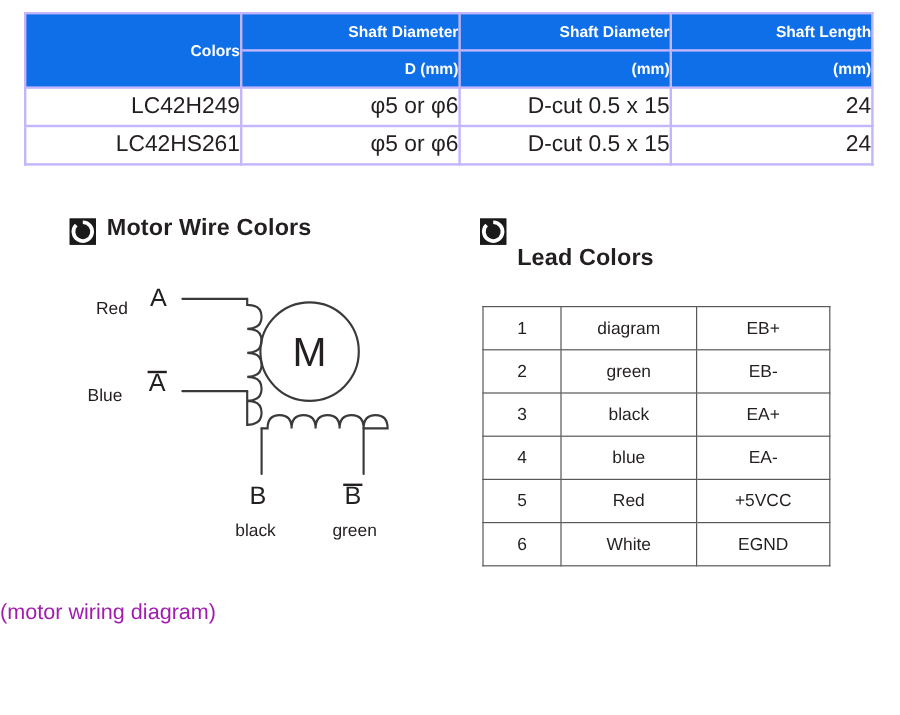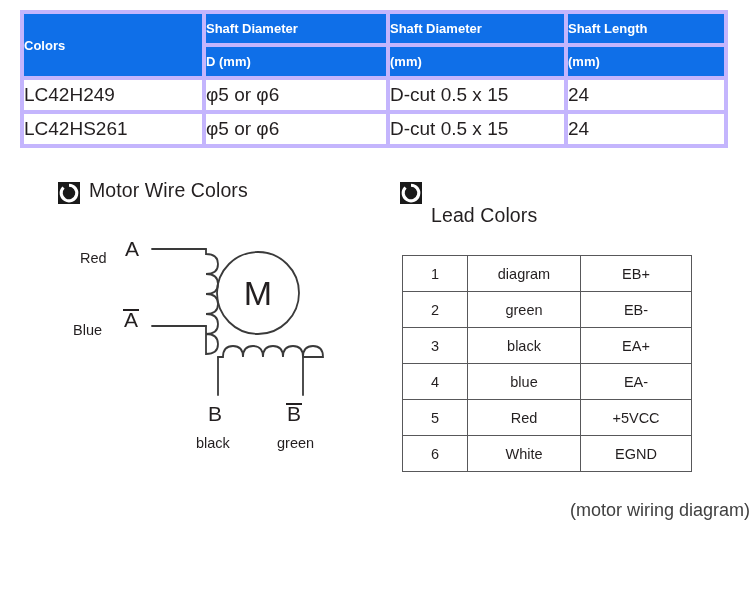--- a/index.html
+++ b/index.html
@@ -20,22 +20,22 @@
   .spec-table {
     position: absolute;
     left: 20px;
     top: 10px;
     width: 708px;
     border-collapse: collapse;
     table-layout: fixed;
   }
   .spec-table th,
   .spec-table td {
-    border: 4px solid #c4b5fd;
-    text-align: left;
+    border: 2px solid #c4b5fd;
+    text-align: right;
     vertical-align: middle;
     padding: 0;
   }
   .spec-table th {
     background: #0f6fe8;
     color: #ffffff;
     font-size: 13px;
     font-weight: bold;
     height: 29px;
   }
@@ -58,21 +58,21 @@
     width: 22px;
     height: 22px;
     background: #1a1a1a;
     flex: 0 0 auto;
     position: relative;
     margin-top: 4px;
   }
   .bullet-icon svg { display: block; }
   .section-title {
     font-size: 19.5px;
-    font-weight: normal;
+    font-weight: bold;
     color: #231f20;
     line-height: 25px;
     letter-spacing: 0.1px;
   }
 
   #head-motor { left: 58px; top: 178px; }
   #head-encoder { left: 400px; top: 178px; width: 300px; }
 
   
   #motor-diagram {
@@ -143,23 +143,23 @@
   }
   .enc-col-num   { width: 64px; }
   .enc-col-color { width: 112px; }
 
   
   #caption {
     position: absolute;
     left: 0;
     top: 500px;
     width: 750px;
-    text-align: right;
+    text-align: left;
     font-size: 18px;
-    color: #404040;
+    color: #a21caf;
   }
 </style>
 </head>
 <body>
 
 <table class="spec-table">
   <tbody>
       <tr>
     <th rowspan="2" style="width:178px">Colors</th>
     <th style="width:180px">Shaft Diameter</th>

